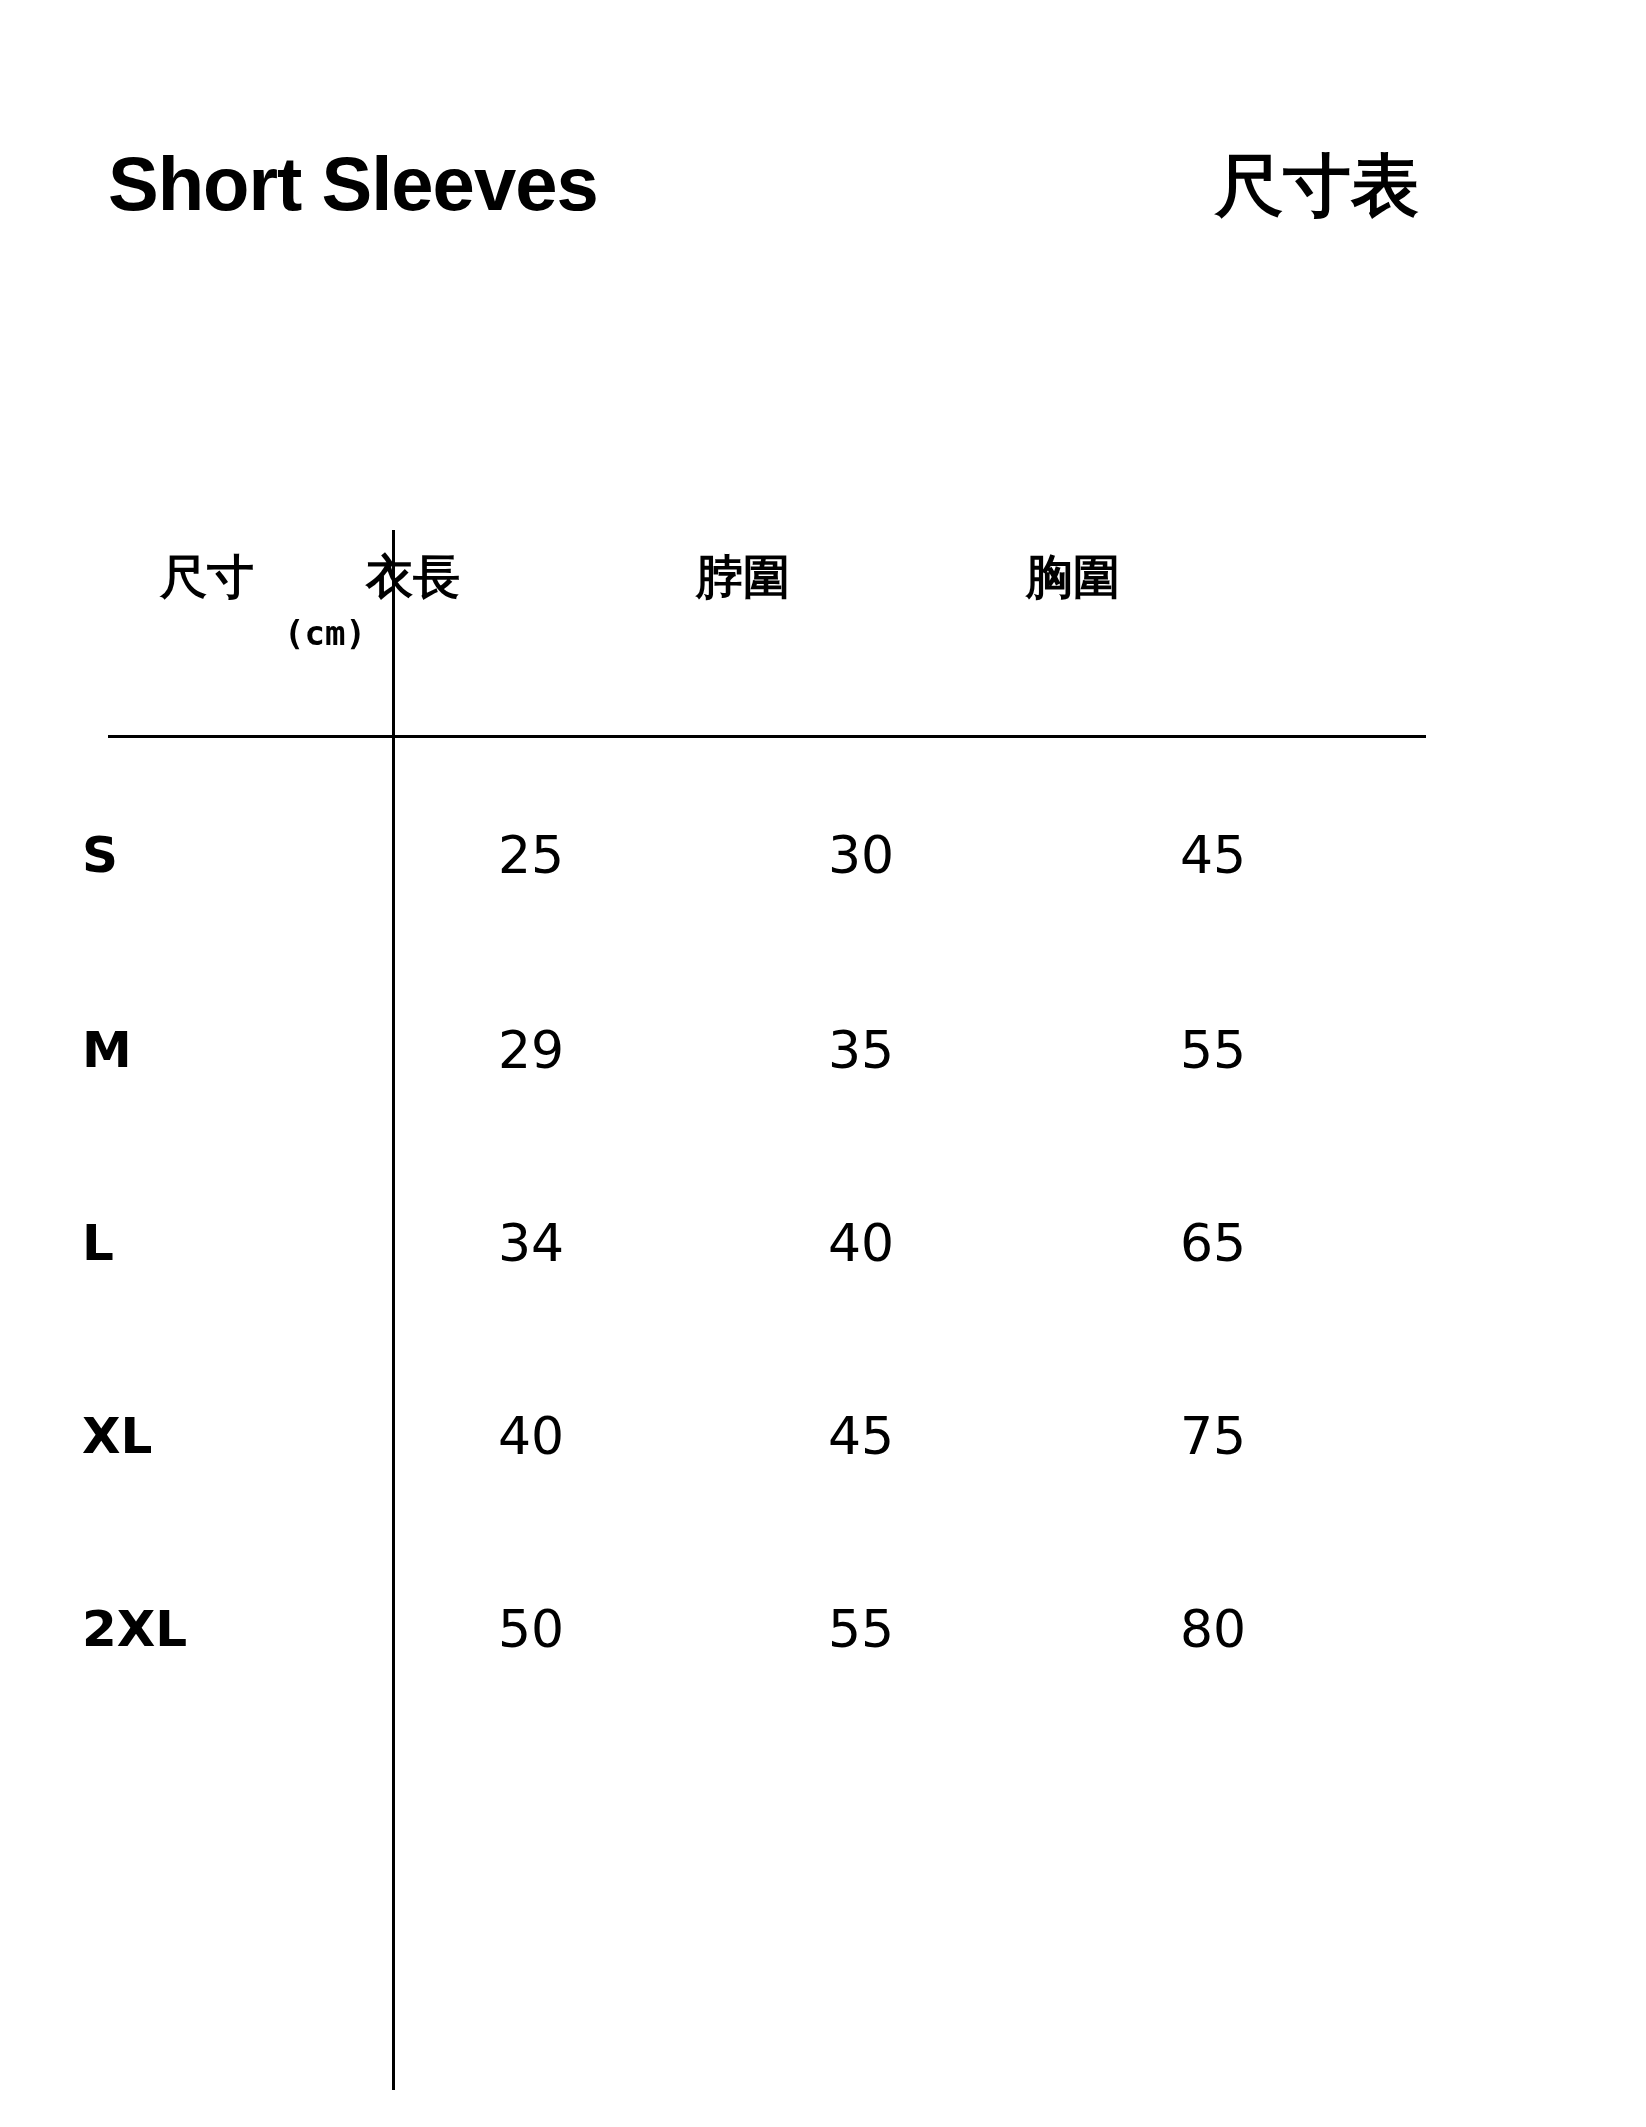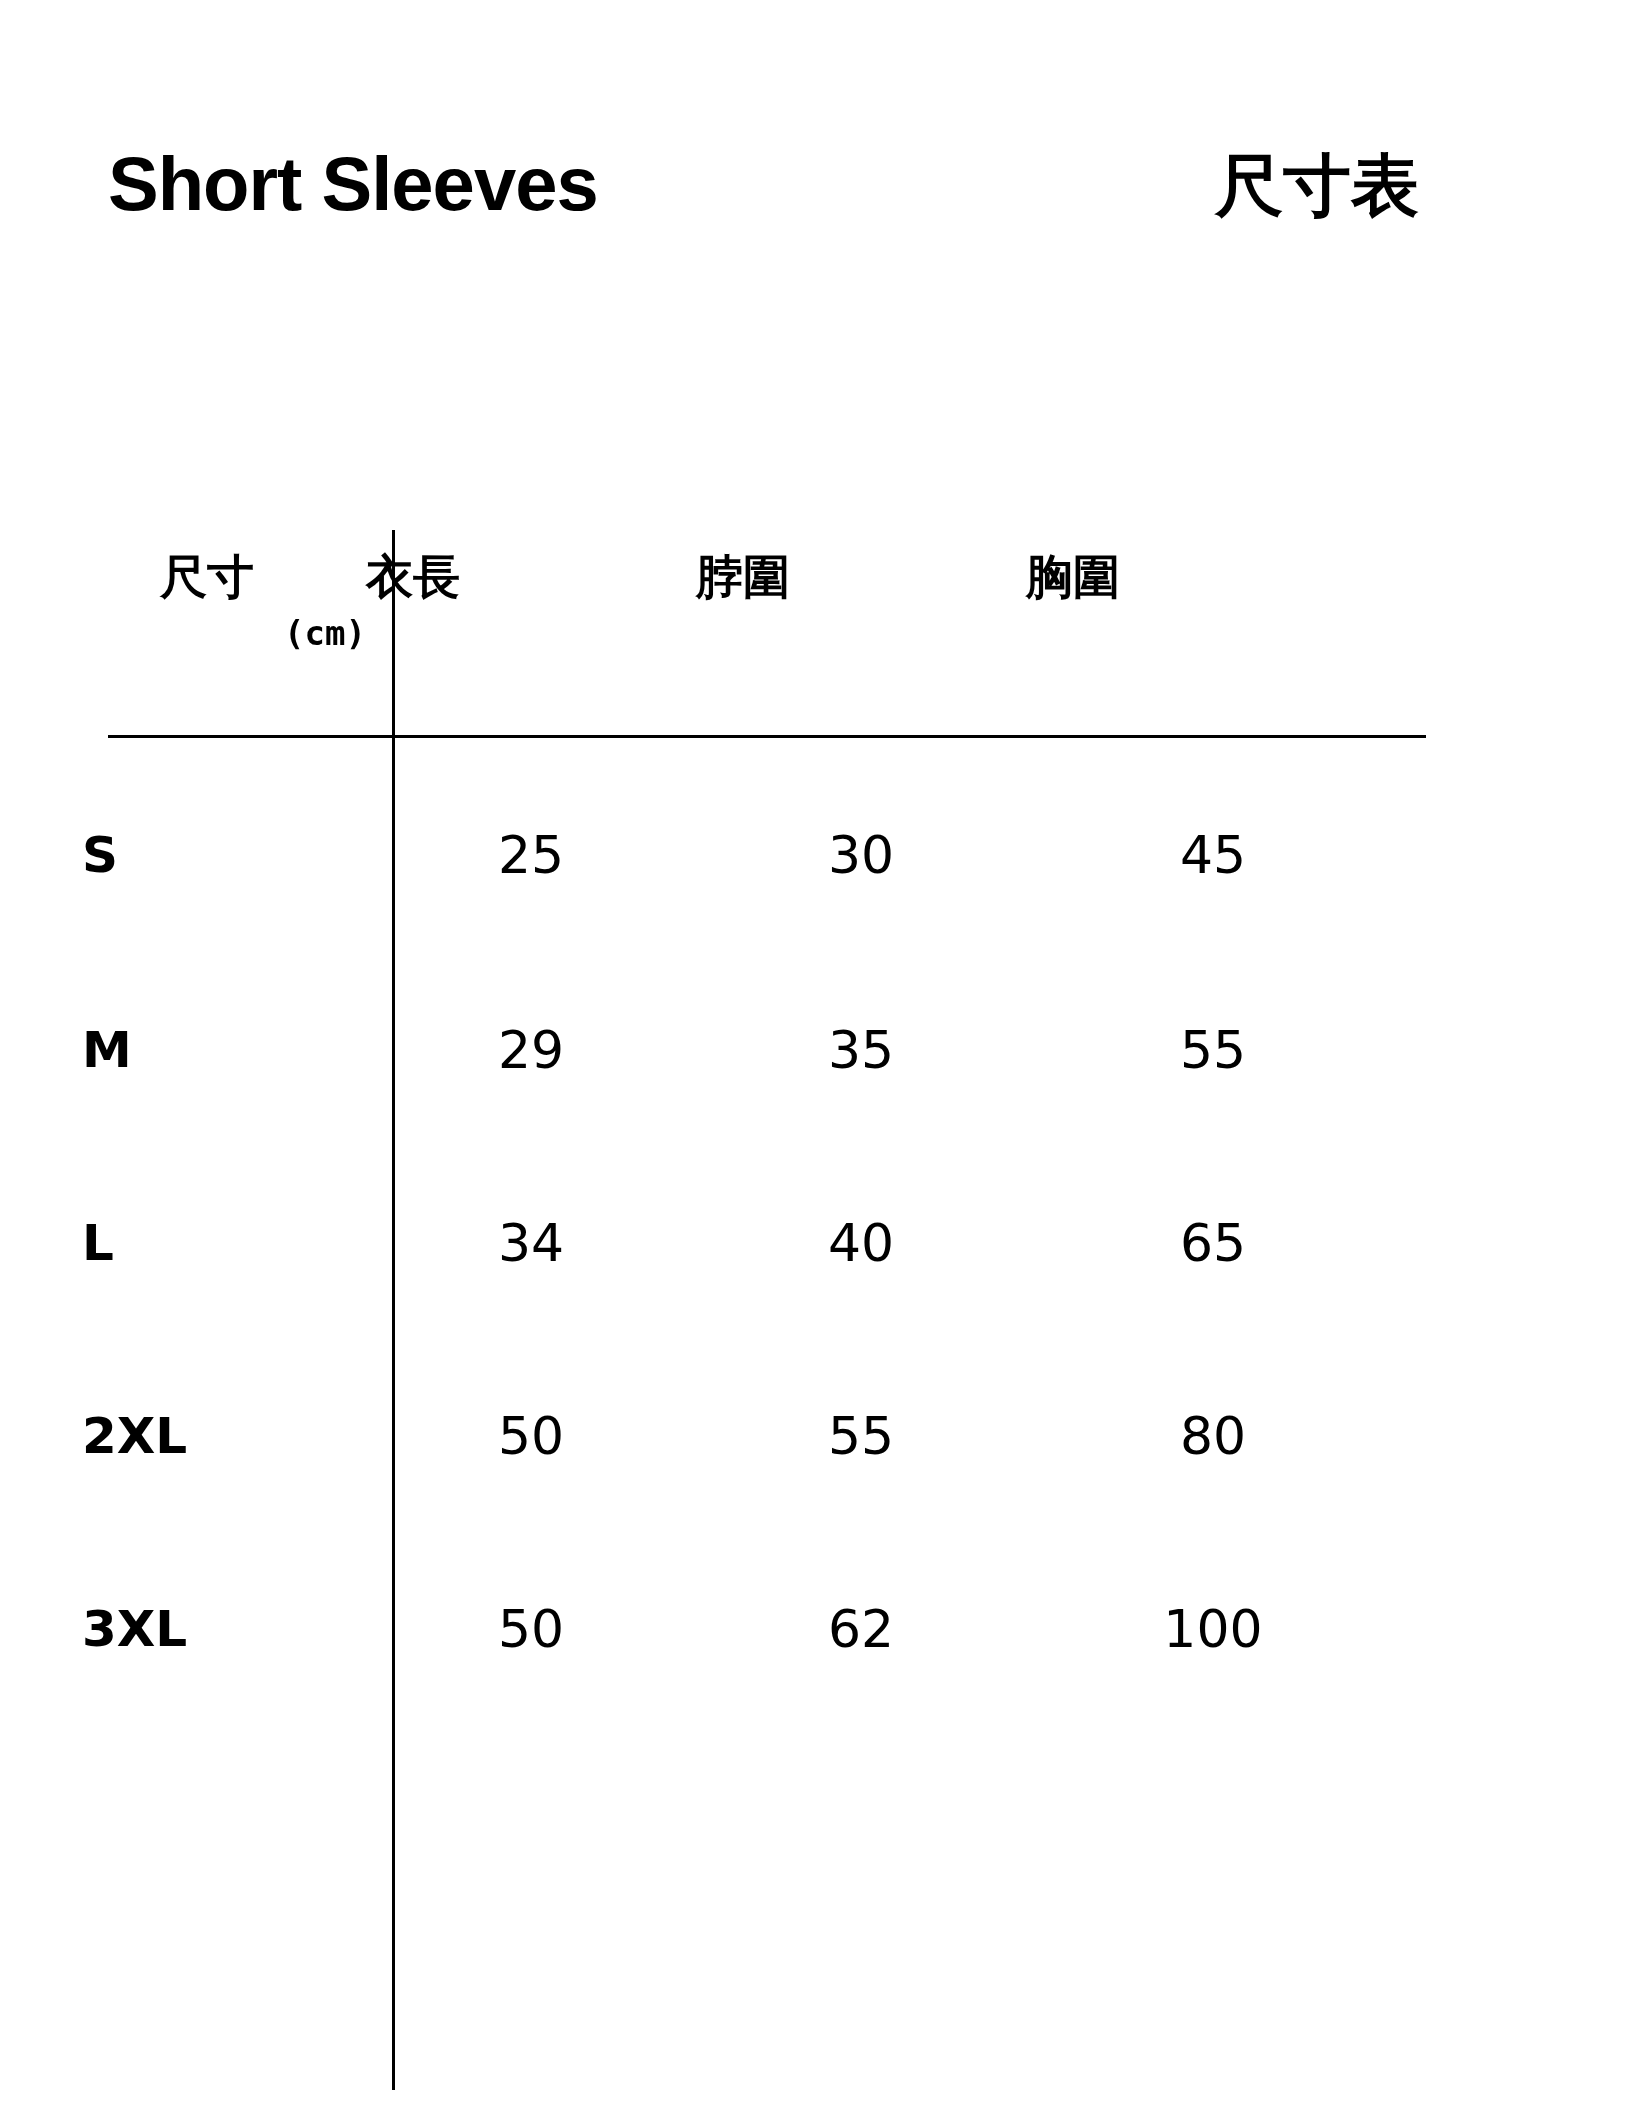--- a/index.html
+++ b/index.html
@@ -189,28 +189,28 @@
           <td class="val-cell">35</td>
           <td class="val-cell">55</td>
         </tr>
         <tr>
           <td class="size-cell">L</td>
           <td class="val-cell">34</td>
           <td class="val-cell">40</td>
           <td class="val-cell">65</td>
         </tr>
         <tr>
+          <td class="size-cell">XL</td>
+          <td class="val-cell">40</td>
+          <td class="val-cell">45</td>
+          <td class="val-cell">75</td>
+        </tr>
+        <tr>
           <td class="size-cell">2XL</td>
           <td class="val-cell">50</td>
           <td class="val-cell">55</td>
           <td class="val-cell">80</td>
         </tr>
-        <tr>
-          <td class="size-cell">3XL</td>
-          <td class="val-cell">50</td>
-          <td class="val-cell">62</td>
-          <td class="val-cell">100</td>
-        </tr>
       </tbody>
     </table>
   </div>
 
 </div>
 
 </body></html>

